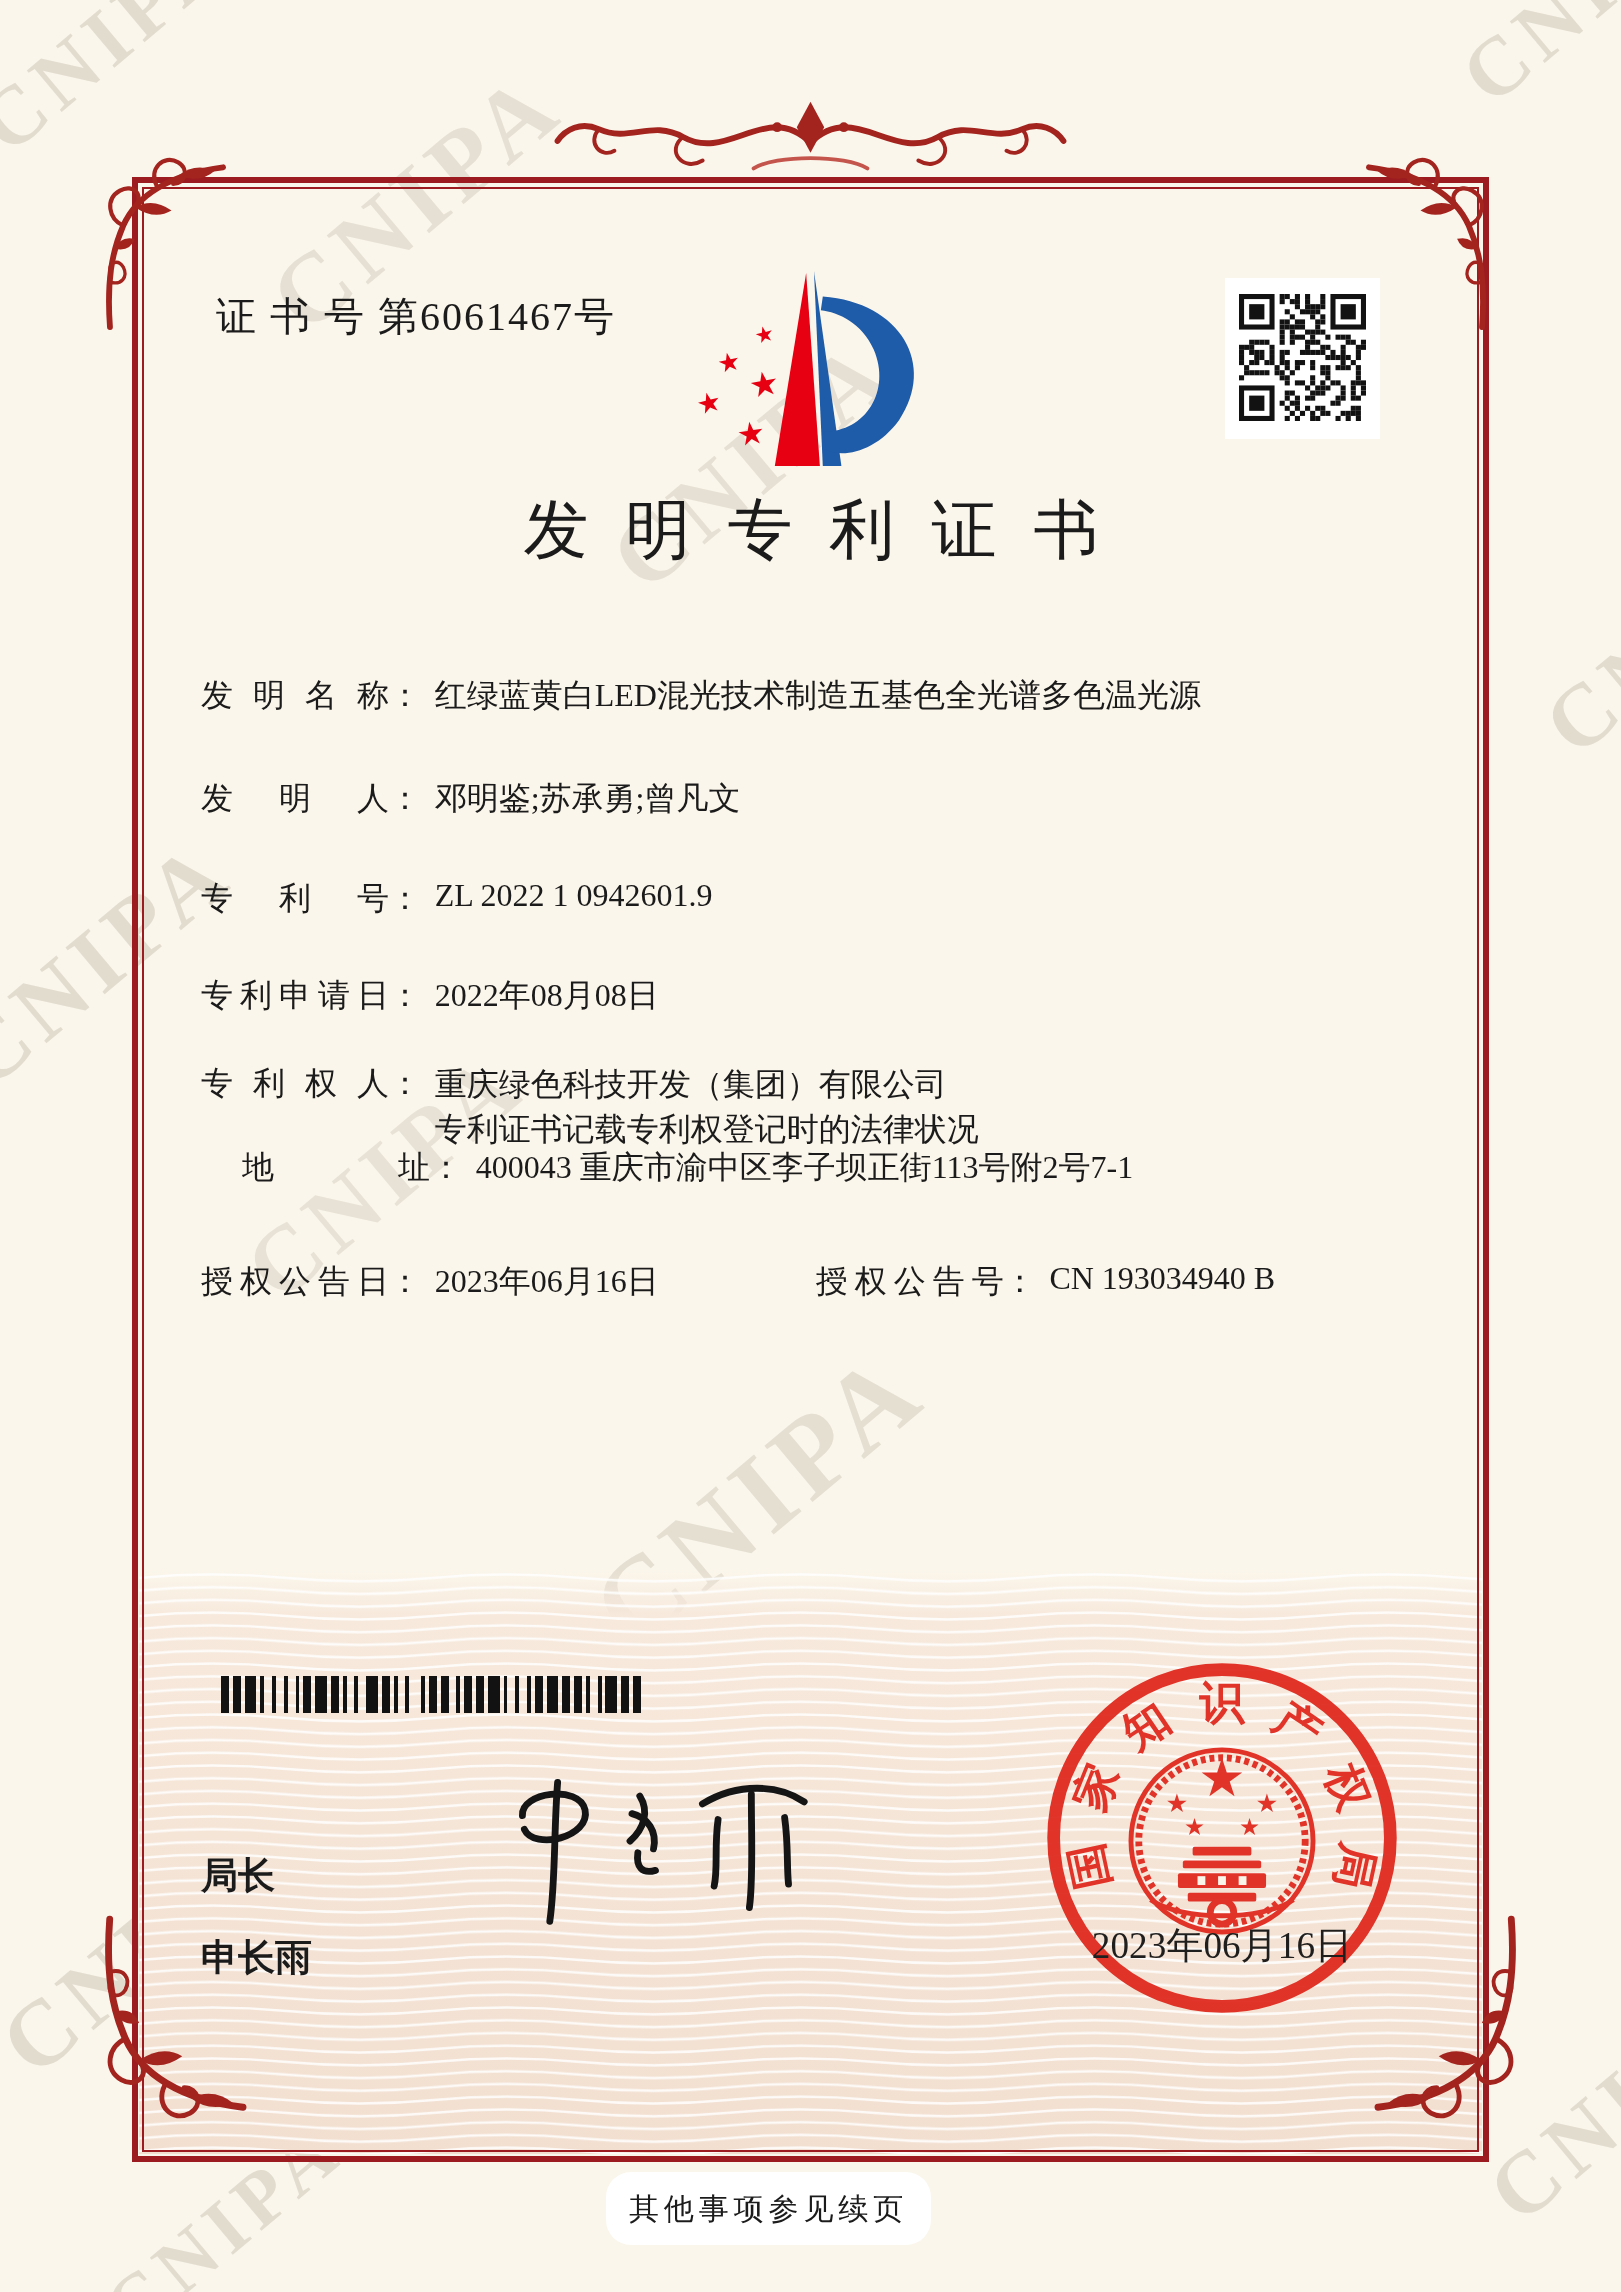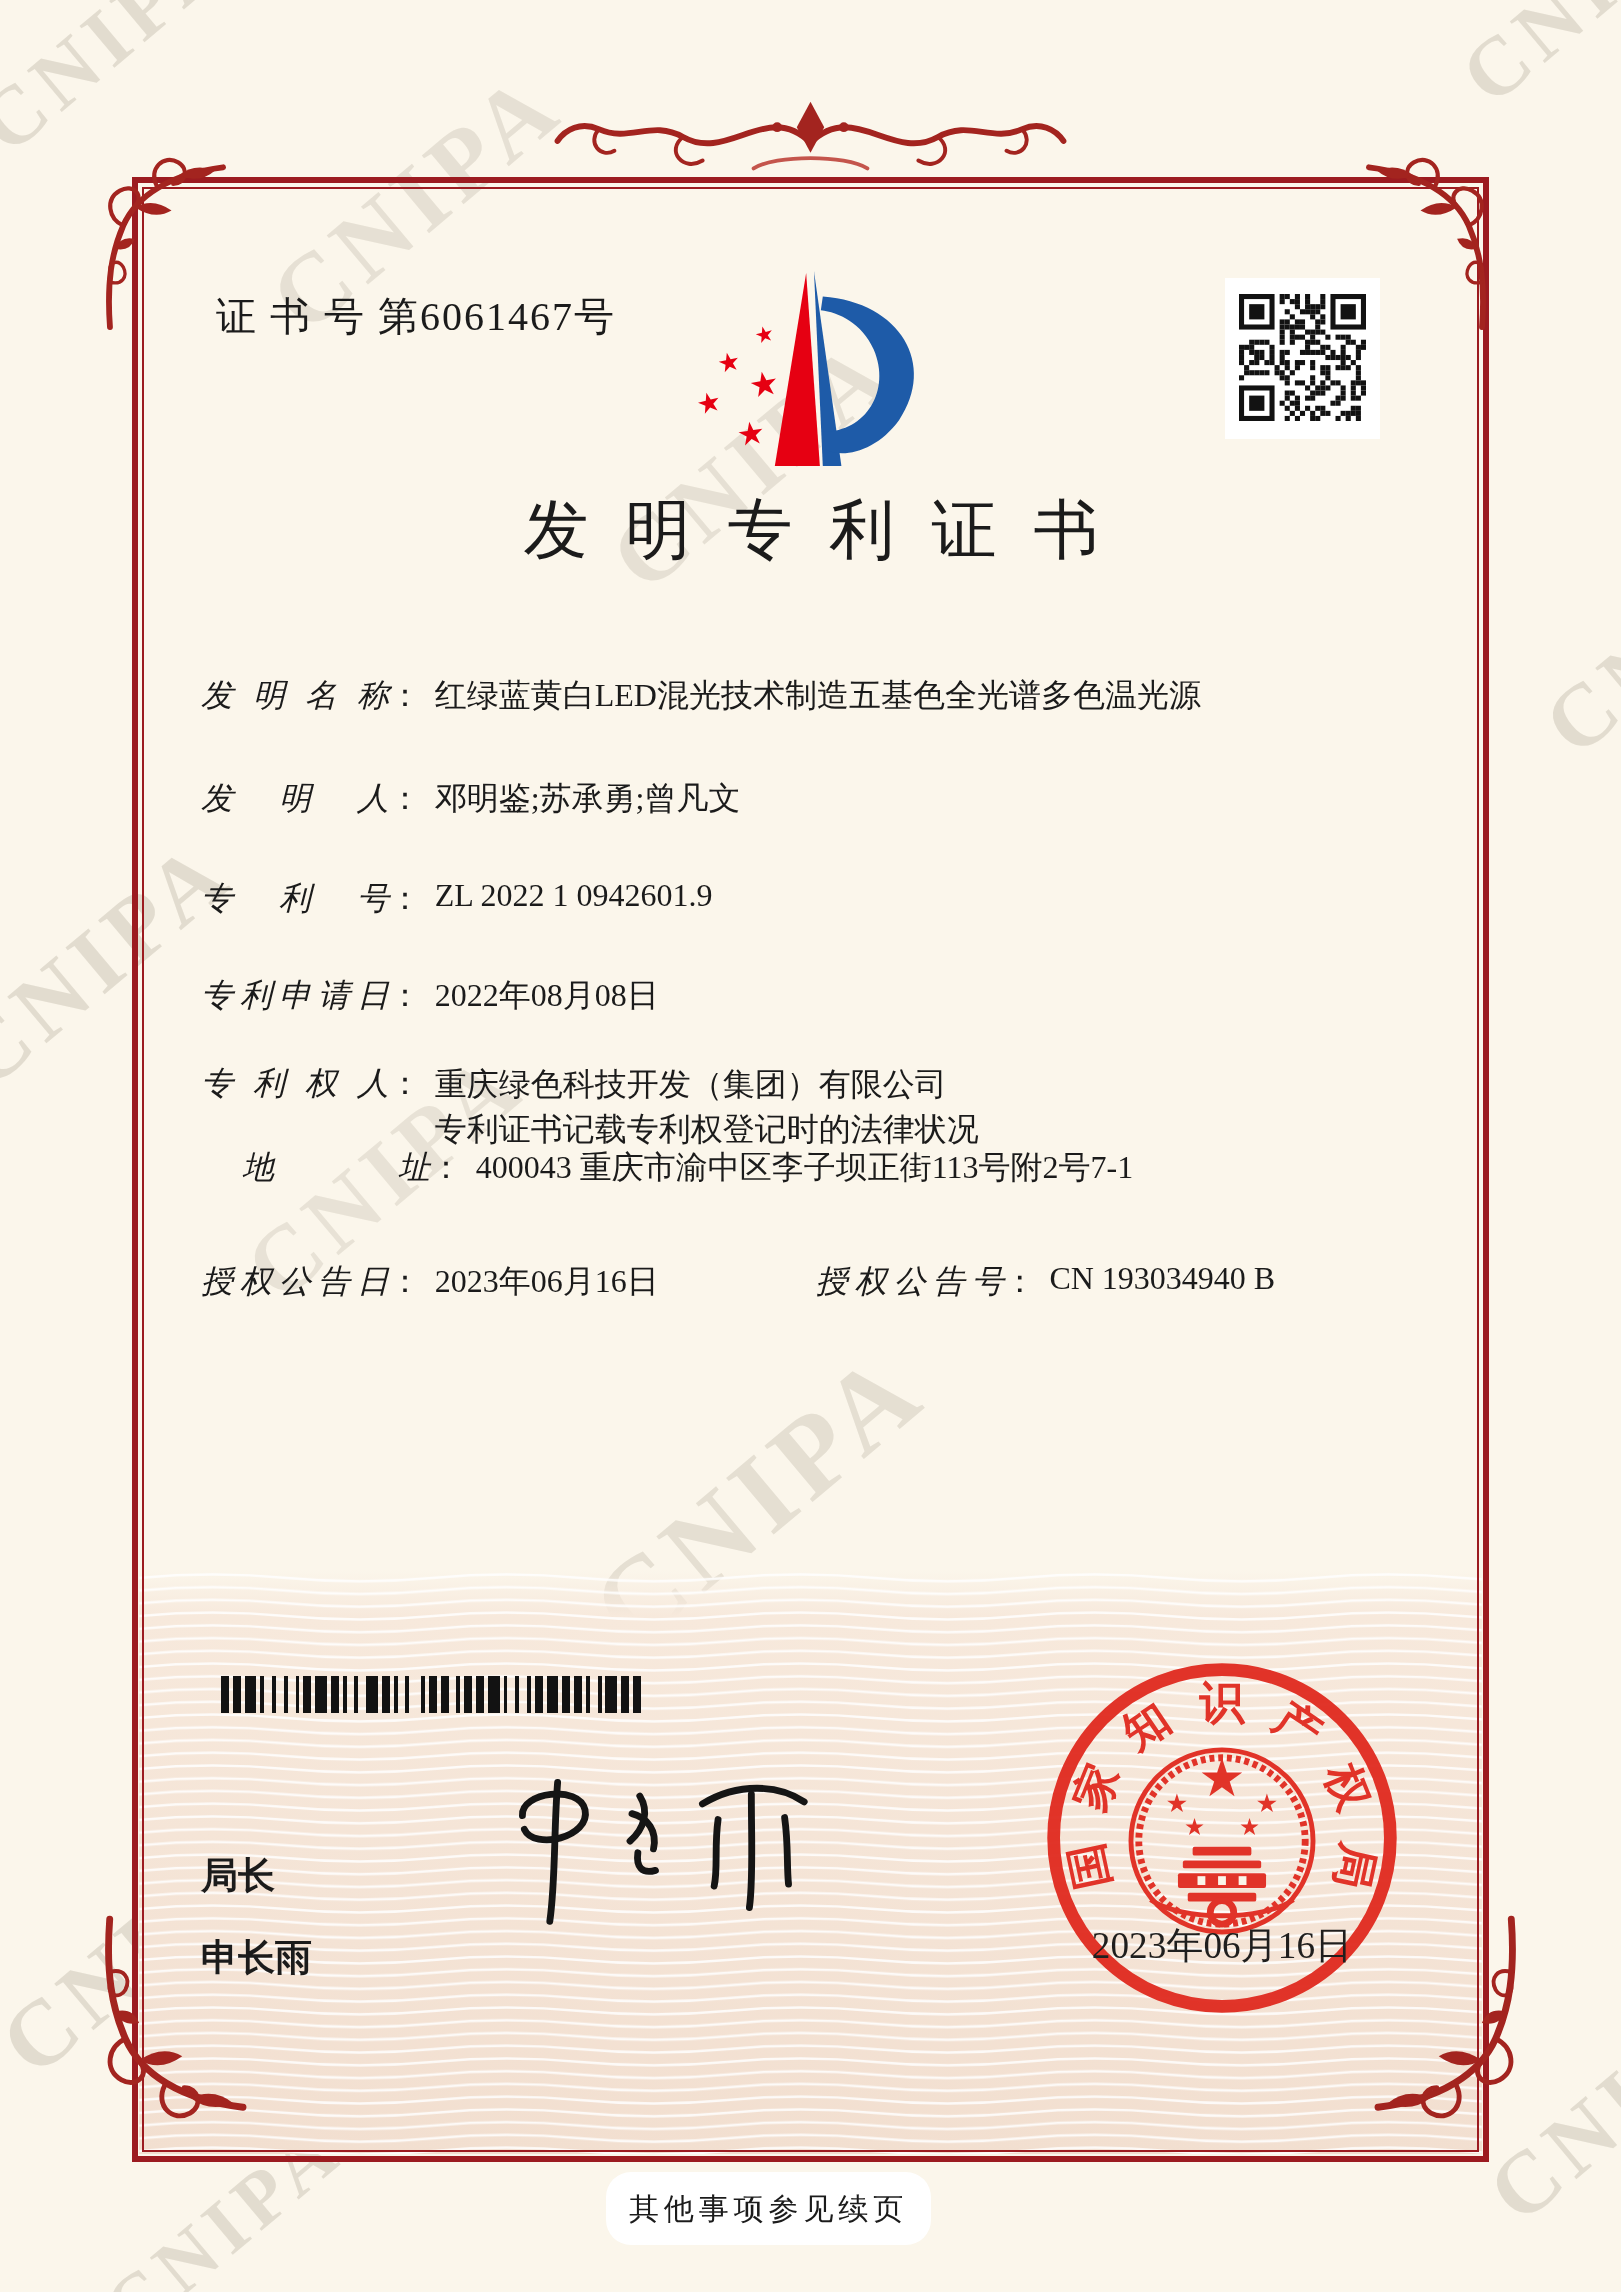--- a/index.html
+++ b/index.html
@@ -42,21 +42,21 @@
   
   .certno{position:absolute;left:216px;top:289px;font-size:40px;letter-spacing:2px;z-index:5;}
   .logo{position:absolute;left:674px;top:263px;z-index:5;}
   .qrbox{position:absolute;left:1225px;top:278px;width:155px;height:161px;background:#ffffff;z-index:5;}
   .qrbox svg{position:absolute;left:13.7px;top:15.7px;}
   .doctitle{position:absolute;left:1px;right:0;top:486px;text-align:center;font-size:65px;font-weight:normal;
             letter-spacing:37px;text-indent:37px;z-index:5;}
 
   
   .row{position:absolute;left:201px;font-size:32px;z-index:5;white-space:nowrap;}
-  .flabel{display:inline-block;width:188px;text-align:justify;text-align-last:justify;vertical-align:top;font-style:italic;}
+  .flabel{display:inline-block;width:188px;text-align:justify;text-align-last:justify;vertical-align:top;}
   .fcolon{display:inline-block;vertical-align:top;}
   .fval{display:inline-block;margin-left:13.7px;vertical-align:top;}
   .r-name{top:674px;} .r-inventor{top:777px;} .r-patno{top:877px;}
   .r-filing{top:974px;} .r-patentee{top:1062px;} .r-addr{top:1146px;margin-left:41px;} .r-grant{top:1260px;}
   .two-line{line-height:45px;white-space:normal;width:882px;}
   .grant2{margin-left:149px;}
 
   
   .paras{position:absolute;left:201px;top:1339px;width:1225px;z-index:5;
          font-size:30px;line-height:45px;text-align:justify;}

